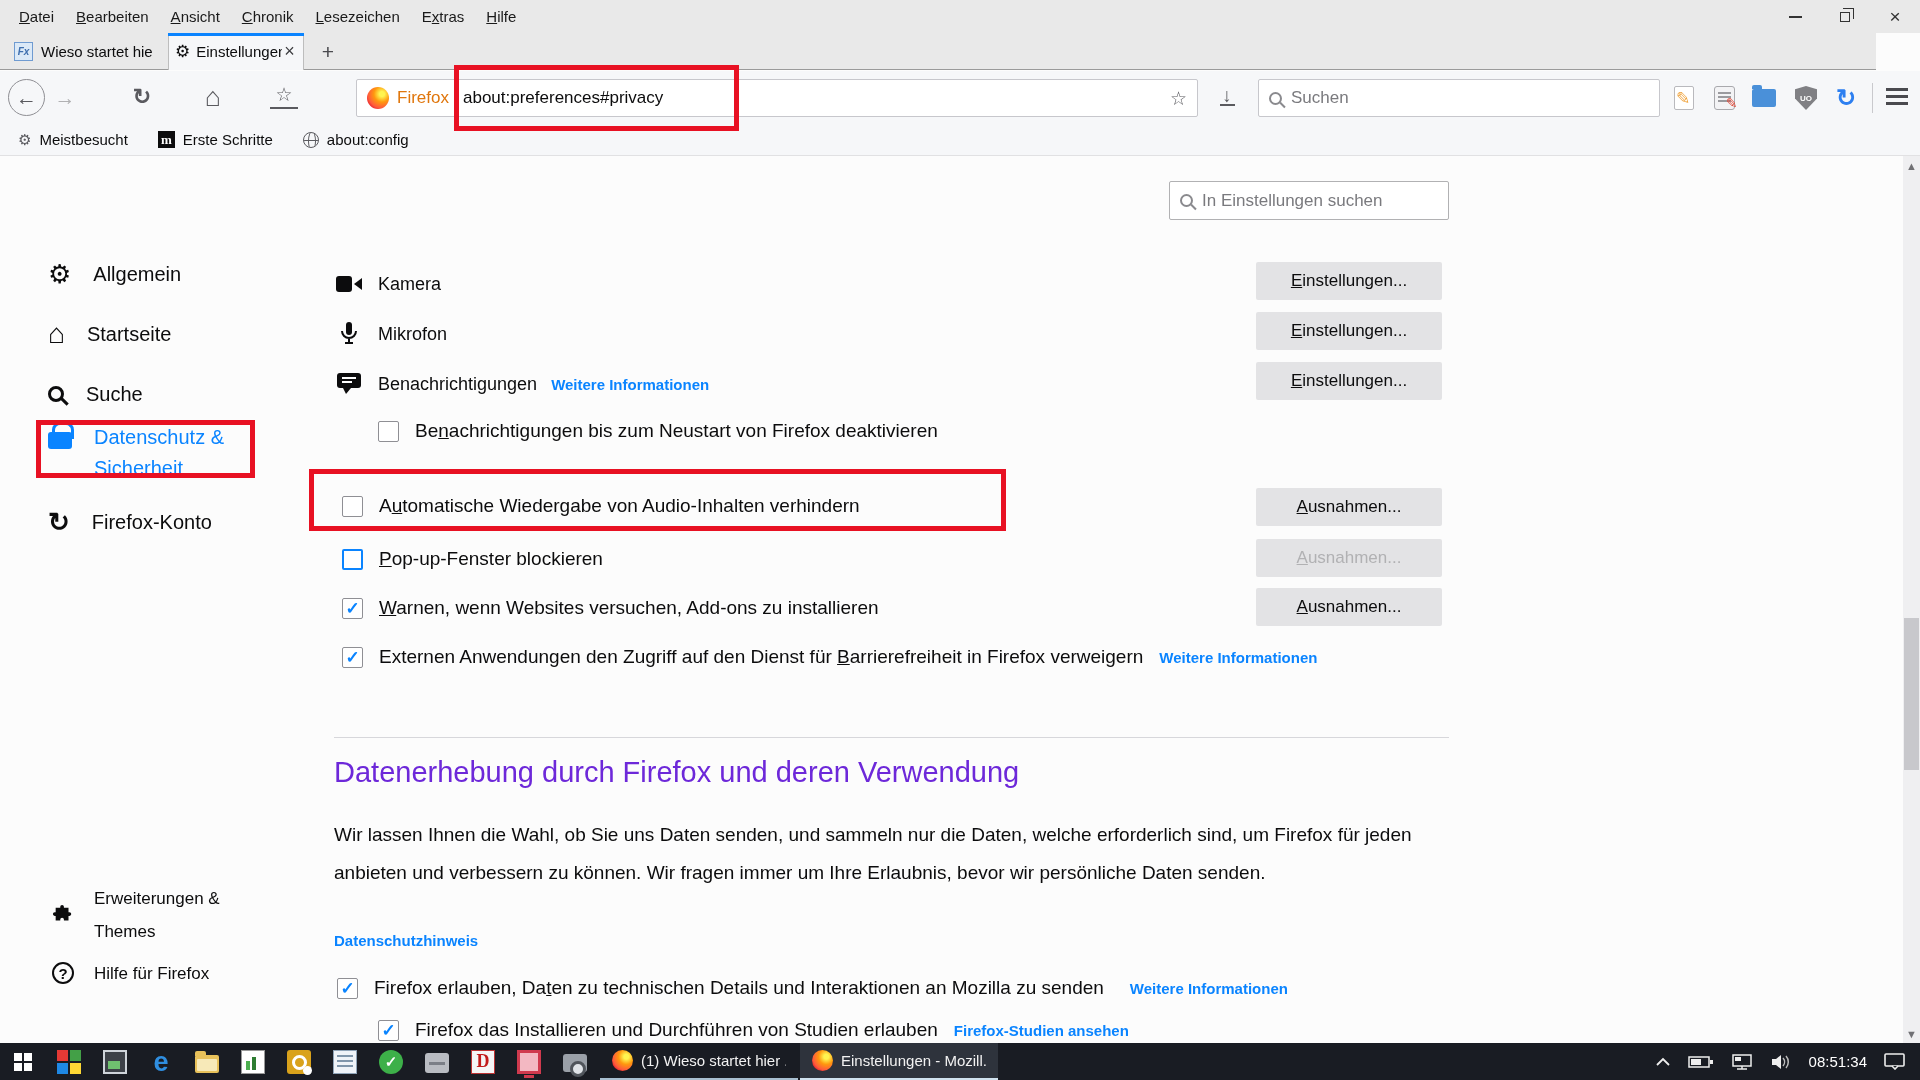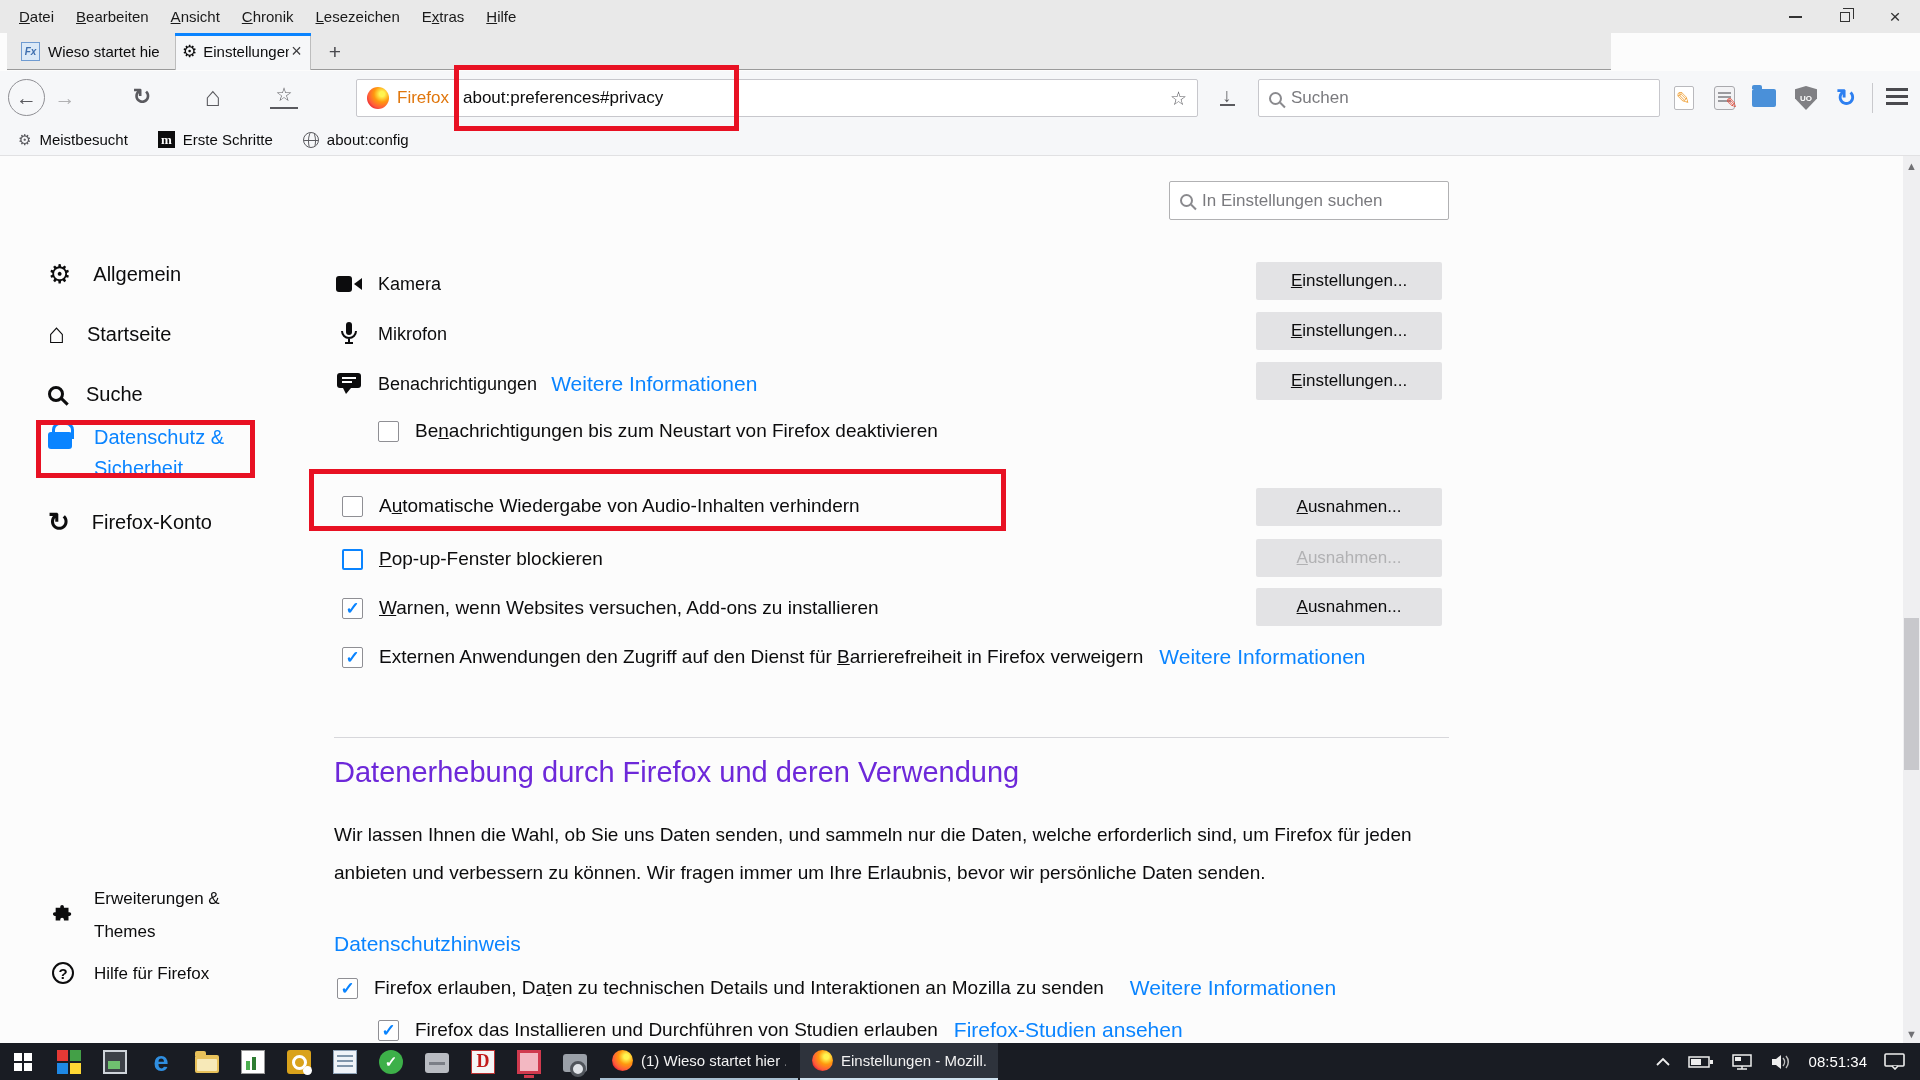--- a/index.html
+++ b/index.html
@@ -13,21 +13,21 @@
   .menu-item { font-size:15px; color:#1a1a1a; padding:0 11px; cursor:default; }
   .win-controls { position:absolute; right:0; top:0; height:33px; display:flex; }
   .wc { width:50px; height:33px; display:flex; align-items:center; justify-content:center; color:#333; }
   .wc-min-bar { width:13px; height:2px; background:#333; }
   .wc-restore { position:relative; width:10px; height:10px; border:1.5px solid #333; }
   .wc-restore::before { content:""; position:absolute; left:2px; top:-5px; width:10px; height:10px;
     border-top:1.5px solid #333; border-right:1.5px solid #333; }
   .wc-close { font-size:19px; line-height:1; }
 
   
-  .tabbar { position:absolute; left:7px; top:33px; width:1604px; height:37px;
+  .tabbar { position:absolute; left:0; top:33px; width:1876px; height:37px;
     background:#e9e9e9; border-bottom:1px solid #9a9a9a; }
   .tab { position:absolute; top:0; height:37px; display:flex; align-items:center; }
   .tab-bg { left:8px; width:154px; padding-left:6px; }
   .tab-bg .favicon { width:19px; height:19px; border:1px solid #6f9bd1; background:#dbe9f7;
     color:#3f6fae; font-size:10px; font-weight:bold; font-style:italic;
     display:flex; align-items:center; justify-content:center; margin-right:8px; flex:none; }
   .tab-bg .tab-title { font-size:15px; color:#0c0c0d; white-space:nowrap; overflow:hidden; width:112px; }
   .tab-active { left:168px; width:136px; background:#f6f7f9; border-left:1px solid #bdbdbd;
     border-right:1px solid #bdbdbd; padding:0 6px; }
   .tab-active::before { content:""; position:absolute; left:-1px; top:0; right:-1px; height:3px; background:var(--accent); }
@@ -116,21 +116,21 @@
   .side-two-line .side-label { line-height:31px; width:160px; }
   .foot-item { position:absolute; left:52px; display:flex; align-items:center; gap:20px; }
   .foot-label { font-size:17px; color:#0c0c0d; line-height:33px; }
   .ic-puzzle { width:22px; height:22px; color:#0c0c0d; }
   .ic-qmark { width:22px; height:22px; border:2px solid #0c0c0d; border-radius:50%; display:flex;
     align-items:center; justify-content:center; font-size:15px; font-weight:bold; color:#0c0c0d; }
 
   .perm-row { position:absolute; display:flex; align-items:center; gap:14px; height:40px; left:334px; }
   .perm-icon { width:30px; display:flex; justify-content:center; flex:none; }
   .perm-label { font-size:18px; color:#0c0c0d; }
-  .link { font-size:21px; color:var(--link); cursor:pointer; }
+  .link { font-size:15px; color:var(--link); cursor:pointer;font-weight:bold; }
   .cb-row { position:absolute; display:flex; align-items:center; gap:16px; height:40px;text-align:center; }
   .cb { width:21px; height:21px; background:#fff; border:1px solid #8f8f94; border-radius:2px; flex:none;
     display:flex; align-items:center; justify-content:center; }
   .cb.checked::after { content:"✓"; color:var(--accent); font-size:17px; font-weight:bold; }
   .cb.focus-blue { border:2px solid var(--accent); }
   .cb-label { font-size:19px; color:#0c0c0d; }
   .btn { position:absolute; left:1256px; width:186px; height:38px; background:#e3e3e5; border:none;
     border-radius:2px; font-family:"Liberation Sans",sans-serif; font-size:17px; color:#0c0c0d;
     display:flex; align-items:center; justify-content:center; }
   .btn.disabled { color:#b1b1b3; }

